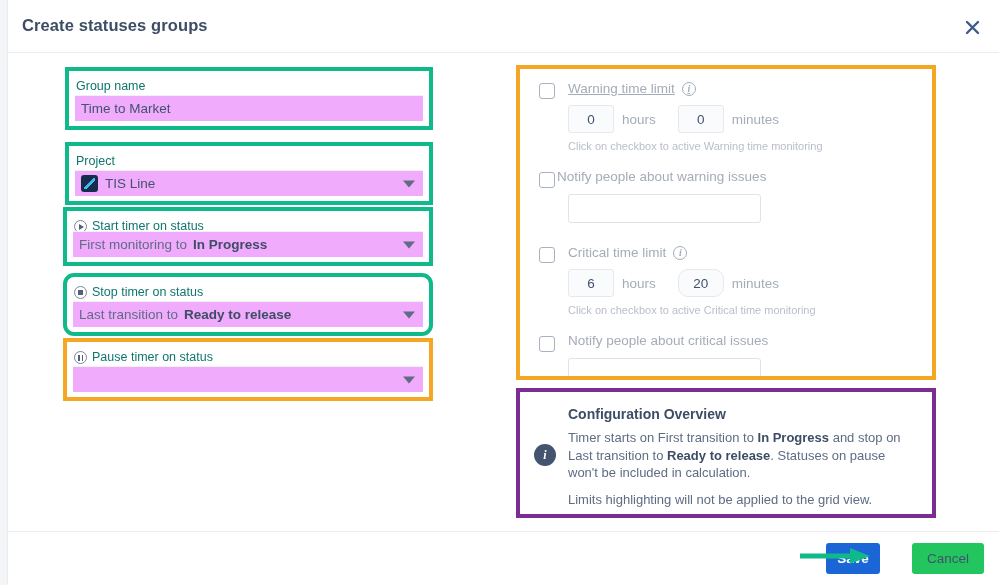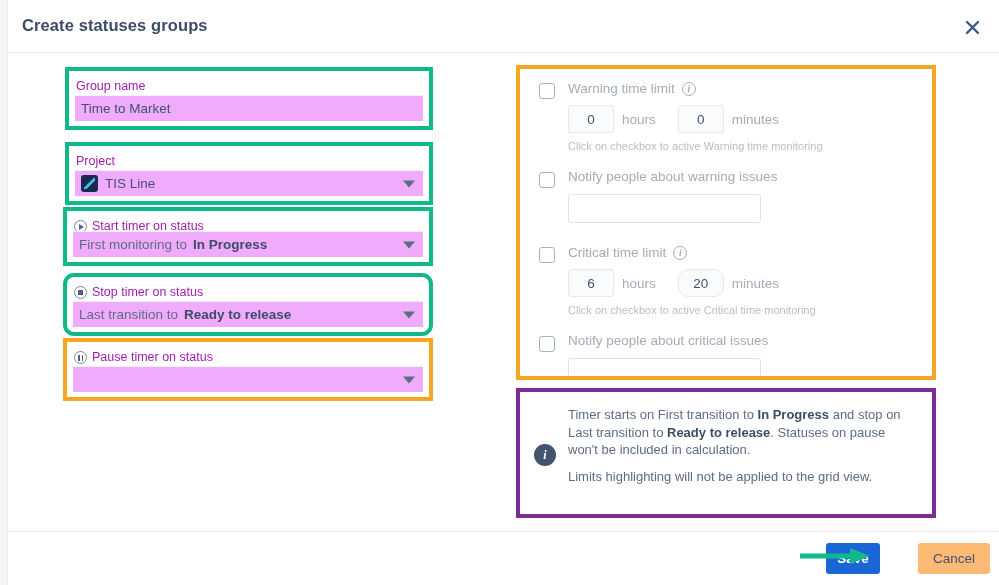--- a/index.html
+++ b/index.html
@@ -63,21 +63,21 @@
     background: #ffffff;
   }
 
   
   .field {
     position: absolute;
     background: #ffffff;
   }
   .field-label {
     font-size: 12.5px;
-    color: #a21caf;
+    color: #0f766e;
     line-height: 1;
     padding: 9px 0 0 7px;
     display: flex;
     align-items: center;
     gap: 5px;
     white-space: nowrap;
   }
   .field-control {
     position: absolute;
     left: 6px; right: 6px; bottom: 5px;
@@ -289,23 +289,23 @@
     font-family: "Liberation Sans", sans-serif;
   }
   .btn-save {
     right: 119px;
     width: 54px;
     background: #1a66d6;
     color: #ffffff;
     font-weight: bold;
   }
   .btn-cancel {
-    right: 9px;
+    right: 15px;
     width: 72px;
-    background: #fdba74;
+    background: #22c55e;
     color: #42526e;
   }
 
   
   .arrow {
     position: absolute;
     left: 800px; top: 547px;
     width: 72px; height: 18px;
     pointer-events: none;
   }
@@ -376,36 +376,36 @@
       <div class="field-control">
         <span class="soft"></span>
         <span class="caret"></span>
       </div>
     </div>
 
     <div class="limits-panel ring-orange">
 
       <div class="limit-row" style="top:12px;">
         <div class="chk" style="left:19px; top:2px;"></div>
-        <div class="limit-title" style="margin-left:48px;">
+        <div class="limit-title" style="margin-left:48px;text-decoration:underline;">
           <span>Warning time limit</span>
           <span class="info-i">i</span>
         </div>
         <div class="num-row" style="margin-left:48px; margin-top:9px;">
           <span class="num-box">0</span>
           <span>hours</span>
           <span class="num-box" style="margin-left:14px;">0</span>
           <span>minutes</span>
         </div>
         <div class="hint" style="margin-left:48px; margin-top:7px;">Click on checkbox to active Warning time monitoring</div>
       </div>
 
       <div class="limit-row" style="top:100px;">
         <div class="chk" style="left:19px; top:3px;"></div>
-        <div class="limit-title" style="margin-left:48px;">Notify people about warning issues</div>
+        <div class="limit-title" style="margin-left:37px;">Notify people about warning issues</div>
         <div class="notify-input" style="margin-left:48px; margin-top:10px;"></div>
       </div>
 
       <div class="limit-row" style="top:176px;">
         <div class="chk" style="left:19px; top:2px;"></div>
         <div class="limit-title" style="margin-left:48px;">
           <span>Critical time limit</span>
           <span class="info-i">i</span>
         </div>
         <div class="num-row" style="margin-left:48px; margin-top:9px;">
@@ -421,20 +421,21 @@
         <div class="chk" style="left:19px; top:3px;"></div>
         <div class="limit-title" style="margin-left:48px;">Notify people about critical issues</div>
         <div class="notify-input" style="margin-left:48px; margin-top:10px;"></div>
       </div>
 
     </div>
 
     <div class="overview ring-purple" style="top:335px;">
       <div class="ov-icon">i</div>
       <div class="ov-inner">
+        <div class="ov-title">Configuration Overview</div>
         <div class="ov-p"><span>Timer starts on First transition to </span><b>In Progress</b><span> and stop on Last transition to </span><b>Ready to release</b><span>. Statuses on pause won't be included in calculation.</span></div>
         <div class="ov-p">Limits highlighting will not be applied to the grid view.</div>
       </div>
     </div>
 
   </div>
 
   <div class="modal-footer">
     <button class="btn btn-save">Save</button>
     <button class="btn btn-cancel">Cancel</button>

